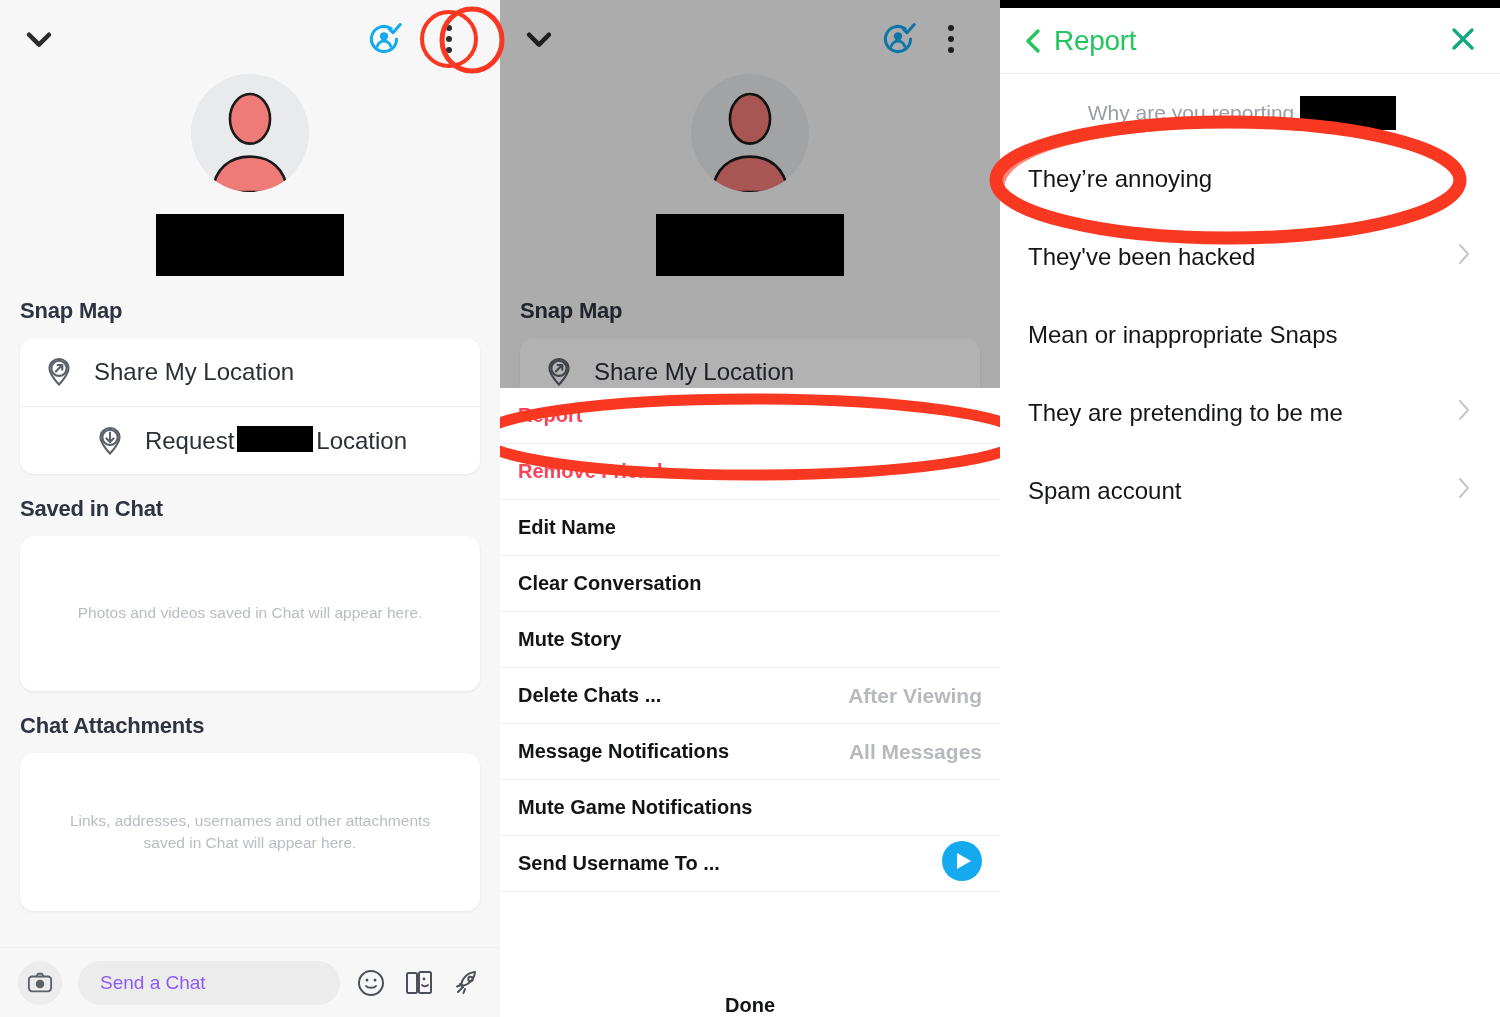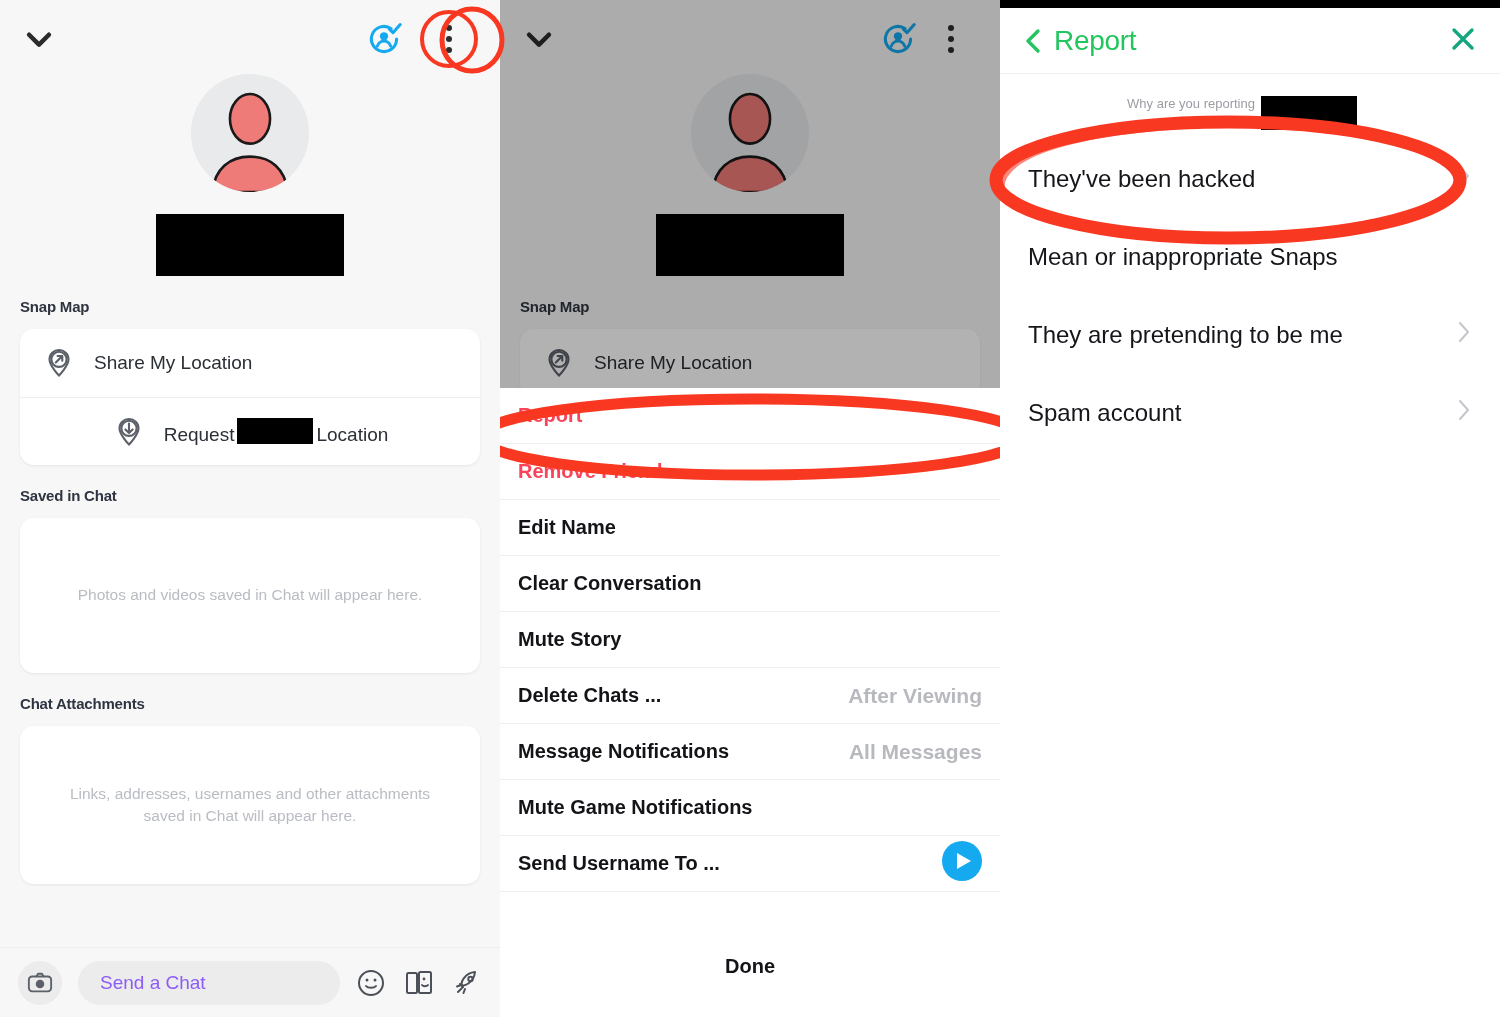--- a/index.html
+++ b/index.html
@@ -43,30 +43,30 @@
   .avatar {
     width: 118px; height: 118px; border-radius: 50%;
     background: #e9eaec; display:flex; align-items:flex-end; justify-content:center;
     overflow:hidden;
   }
   .redact { background: #000000; display: inline-block; }
   .name-redact { width: 188px; height: 62px; margin-top: 22px; }
 
   .p1-body { padding: 0 20px; flex: 1 1 auto; overflow: hidden; }
   .section-title {
-    font-size: 15px; font-weight: bold; color: #2e3440;
+    font-size: 22px; font-weight: bold; color: #2e3440;
     margin: 22px 0 14px 0; letter-spacing: -0.2px;
   }
   .card {
     background: #ffffff; border-radius: 14px;
     box-shadow: 0 1px 3px rgba(0,0,0,0.07);
   }
   .loc-row {
     display: flex; align-items: center; gap: 18px;
-    padding: 0 22px; height: 68px; font-size: 19px; color: #2b2f36;
+    padding: 0 22px; height: 68px; font-size: 24px; color: #2b2f36;
   }
   .loc-row + .loc-row { border-top: 1px solid #eeeeee; justify-content: center; }
   .pin { width: 34px; height: 34px; flex: 0 0 34px; }
   .inline-redact { width: 76px; height: 26px; margin: 0 3px; vertical-align: -3px; }
 
   .empty-card {
     background: #ffffff; border-radius: 14px;
     box-shadow: 0 1px 3px rgba(0,0,0,0.07);
     display: flex; align-items: center; justify-content: center;
     text-align: center; padding: 20px 34px;
@@ -115,38 +115,38 @@
     display: flex; align-items: center; padding: 0 18px;
     font-size: 20px; font-weight: bold; color: #131417;
     border-bottom: 1px solid #f0f0f0;
   }
   .menu-row.danger { color: #fa4359; }
   .menu-row .val {
     margin-left: auto; color: #b7b9be; font-weight: bold; font-size: 21px;
   }
   .menu-row .send-arrow { margin-left: auto; }
   .p2-done {
-    height: 62px; display:flex; align-items:flex-start; justify-content:center;
+    height: 62px; display:flex; align-items:flex-end; justify-content:center;
     font-size: 20px; font-weight: bold; color: #131417;
     background:#ffffff;
   }
 
   
   .panel3 { position: relative; width: 500px; height: 1017px; background: #ffffff; }
   .p3-blackstrip { height: 8px; background: #000000; }
   .p3-header {
     height: 66px; display: flex; align-items: center; padding: 0 22px;
     border-bottom: 1px solid #efefef;
   }
   .p3-back { display: flex; align-items: center; gap: 10px; }
   .p3-title { font-size: 28px; color: #22c55e; letter-spacing: -0.3px; }
   .p3-close { margin-left: auto; }
   .p3-question {
-    display: flex; justify-content: center;
-    padding: 22px 16px 10px 0; font-size: 13px; color: #9a9da3;
+    display: flex; align-items: center; justify-content: center;
+    padding: 22px 16px 10px 0; font-size: 21px; color: #9a9da3;
   }
   .q-redact { width: 96px; height: 34px; margin-left: 6px; }
   .report-row {
     height: 78px; display: flex; align-items: center;
     padding: 0 28px; font-size: 24px; color: #15161a;
   }
   .report-row .chev { margin-left: auto; }
 
   
   .annot { position: absolute; pointer-events: none; z-index: 50; }
@@ -399,20 +399,23 @@
       </span>
     </div>
 
     <div class="p3-question">
       <span>Why are you reporting</span>
       <span class="redact q-redact"></span>
     </div>
 
     <div>
       <div class="report-row">
+        <span>They’re annoying</span>
+      </div>
+      <div class="report-row">
         <span>They've been hacked</span>
         <span class="chev">
           <svg width="16" height="26" viewBox="0 0 16 26" fill="none" stroke="#c3c6cb" stroke-width="2" stroke-linecap="round" stroke-linejoin="round">
               <polyline points="4,4 12,13 4,22"></polyline>
             </svg>
         </span>
       </div>
       <div class="report-row">
         <span>Mean or inappropriate Snaps</span>
       </div>

